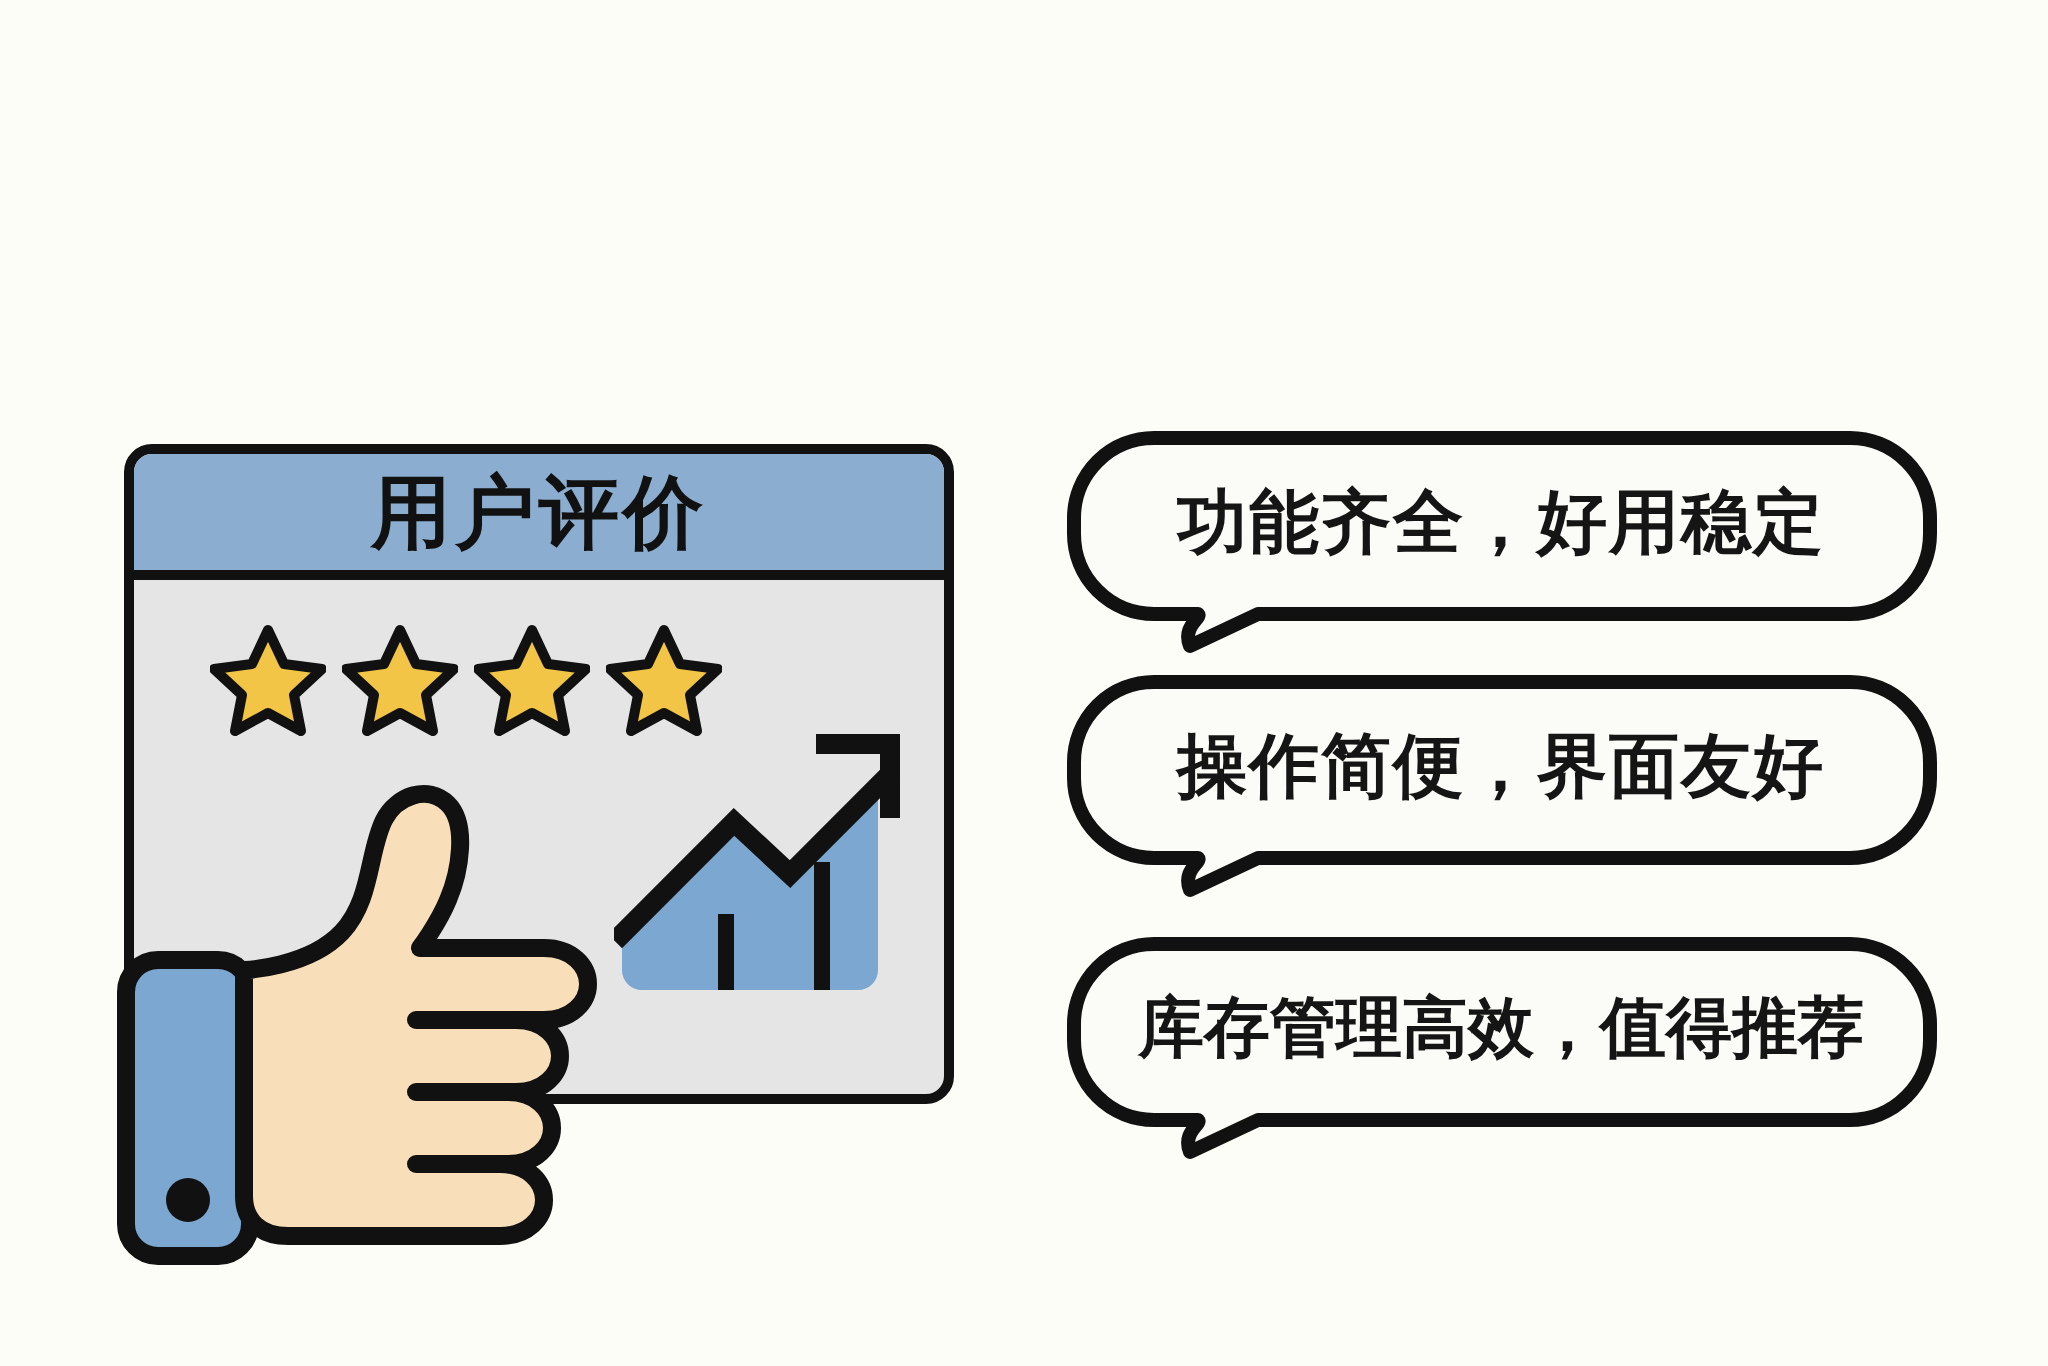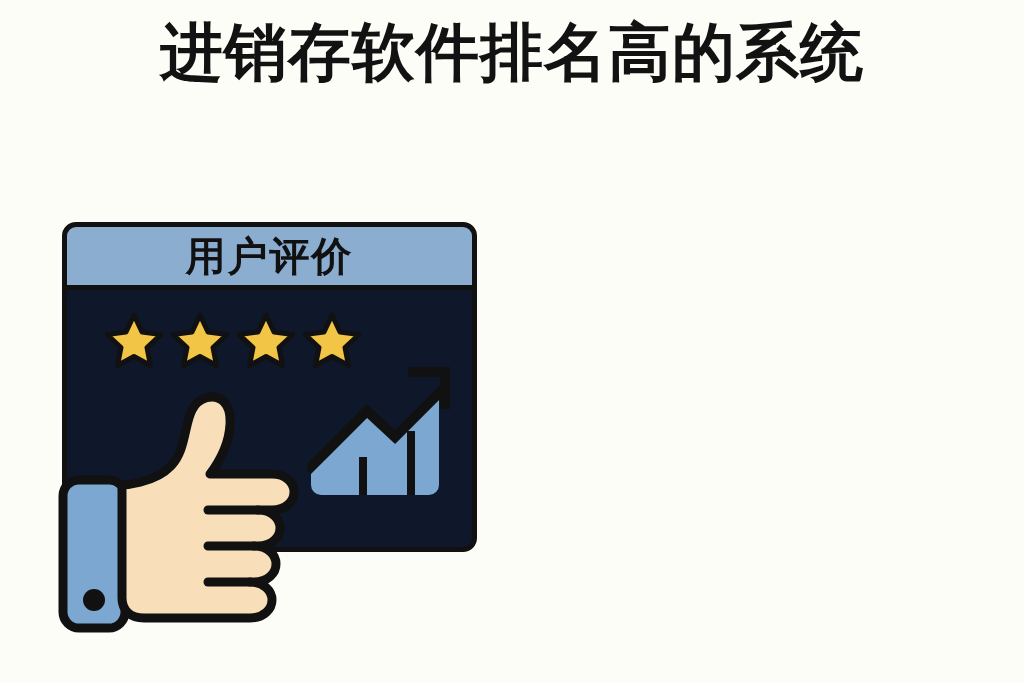--- a/index.html
+++ b/index.html
@@ -41,21 +41,21 @@
   
   .card {
     position: absolute;
     left: 62px;
     top: 222px;
     width: 415px;
     height: 330px;
     box-sizing: border-box;
     border: 5px solid #111111;
     border-radius: 14px;
-    background: #0f172a;
+    background: #e5e5e5;
     overflow: hidden;
     z-index: 2;
   }
   .card-header {
     height: 63px;
     background: #8badcf;
     border-bottom: 5px solid #111111;
     display: flex;
     align-items: center;
     justify-content: center;
@@ -133,21 +133,20 @@
     font-family: "DejaVu Sans", "Liberation Sans", sans-serif;
   }
   .bubble.b3 .bubble-text { font-size: 33px; letter-spacing: 0px; }
 </style>
 </head>
 <body>
 
 <div id="stage">
 
   <div class="title-block">
-    <div class="title-line">进销存软件排名高的系统</div>
   </div>
 
   <div class="card">
     <div class="card-header">
       <span class="card-header-title">用户评价</span>
     </div>
 
     <div class="stars">
       <span>
         <svg class="star-svg" width="58" height="56" viewBox="0 0 58 56">
@@ -210,14 +209,44 @@
                Z" fill="#f9dfb9" stroke="#111111" stroke-width="9" stroke-linejoin="round"></path>
 
       <line x1="200" y1="122" x2="150" y2="122" stroke="#111111" stroke-width="9" stroke-linecap="round"></line>
       <line x1="196" y1="158" x2="150" y2="158" stroke="#111111" stroke-width="9" stroke-linecap="round"></line>
       <line x1="192" y1="194" x2="150" y2="194" stroke="#111111" stroke-width="9" stroke-linecap="round"></line>
 
       <circle cx="36" cy="212" r="11" fill="#111111"></circle>
     </svg>
   </div>
 
+  <div class="bubbles">
+
+    <div class="bubble b1">
+      <svg width="440" height="112" viewBox="0 0 440 112">
+        <path d="M44 4 L392 4 A40 40 0 0 1 432 44 L432 52 A40 40 0 0 1 392 92
+                 L96 92 L62 108 C58 98 68 94 66 92 L44 92
+                 A40 40 0 0 1 4 52 L4 44 A40 40 0 0 1 44 4 Z" fill="#fbfbf7" stroke="#111111" stroke-width="7" stroke-linejoin="round"></path>
+      </svg>
+      <div class="bubble-text">功能齐全，好用稳定</div>
+    </div>
+
+    <div class="bubble b2">
+      <svg width="440" height="112" viewBox="0 0 440 112">
+        <path d="M44 4 L392 4 A40 40 0 0 1 432 44 L432 52 A40 40 0 0 1 392 92
+                 L96 92 L62 108 C58 98 68 94 66 92 L44 92
+                 A40 40 0 0 1 4 52 L4 44 A40 40 0 0 1 44 4 Z" fill="#fbfbf7" stroke="#111111" stroke-width="7" stroke-linejoin="round"></path>
+      </svg>
+      <div class="bubble-text">操作简便，界面友好</div>
+    </div>
+
+    <div class="bubble b3">
+      <svg width="440" height="112" viewBox="0 0 440 112">
+        <path d="M44 4 L392 4 A40 40 0 0 1 432 44 L432 52 A40 40 0 0 1 392 92
+                 L96 92 L62 108 C58 98 68 94 66 92 L44 92
+                 A40 40 0 0 1 4 52 L4 44 A40 40 0 0 1 44 4 Z" fill="#fbfbf7" stroke="#111111" stroke-width="7" stroke-linejoin="round"></path>
+      </svg>
+      <div class="bubble-text">库存管理高效，值得推荐</div>
+    </div>
+
+  </div>
 
 </div>
 
 </body></html>

